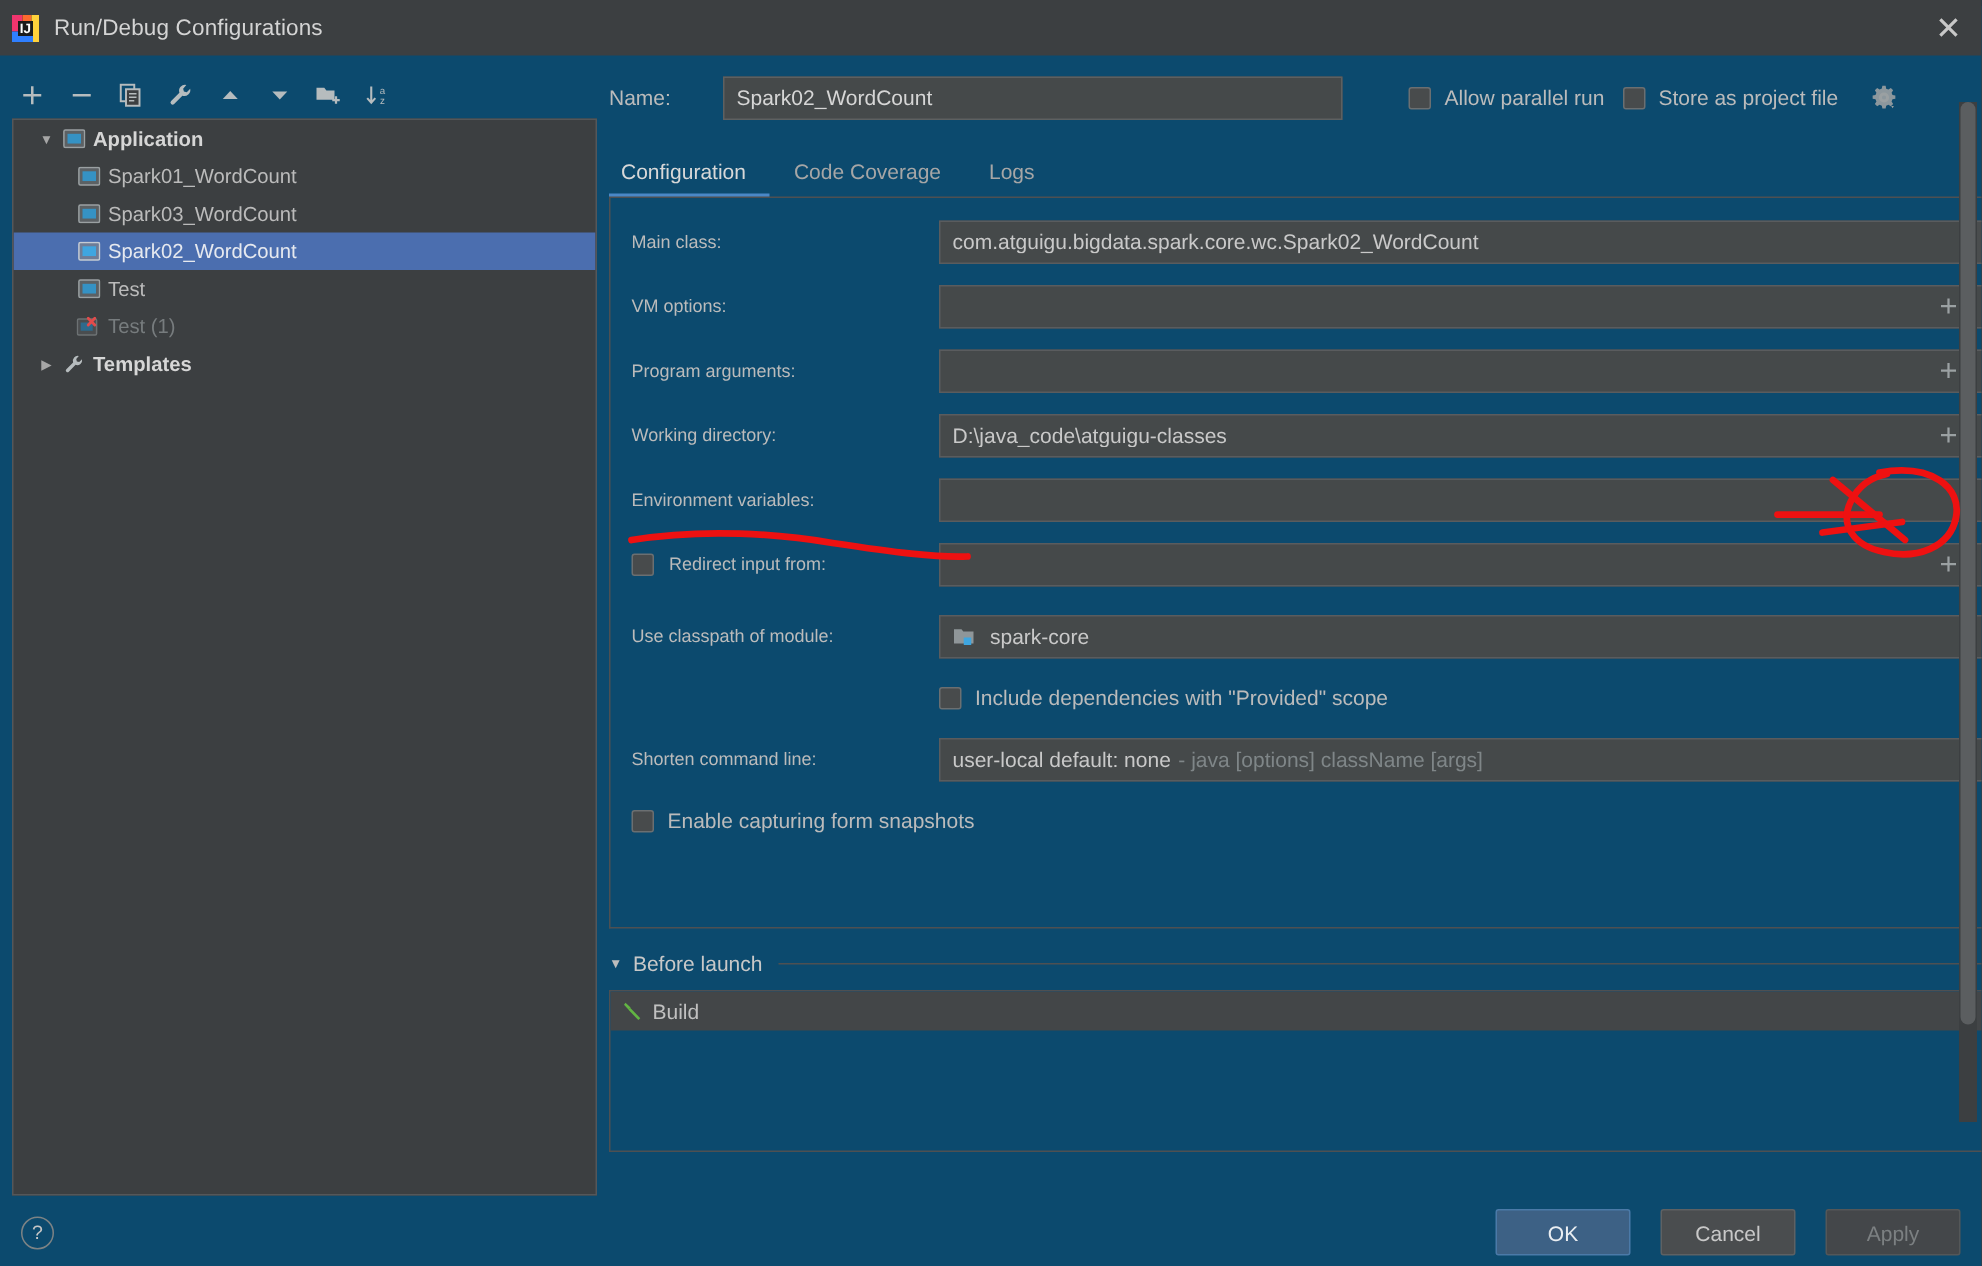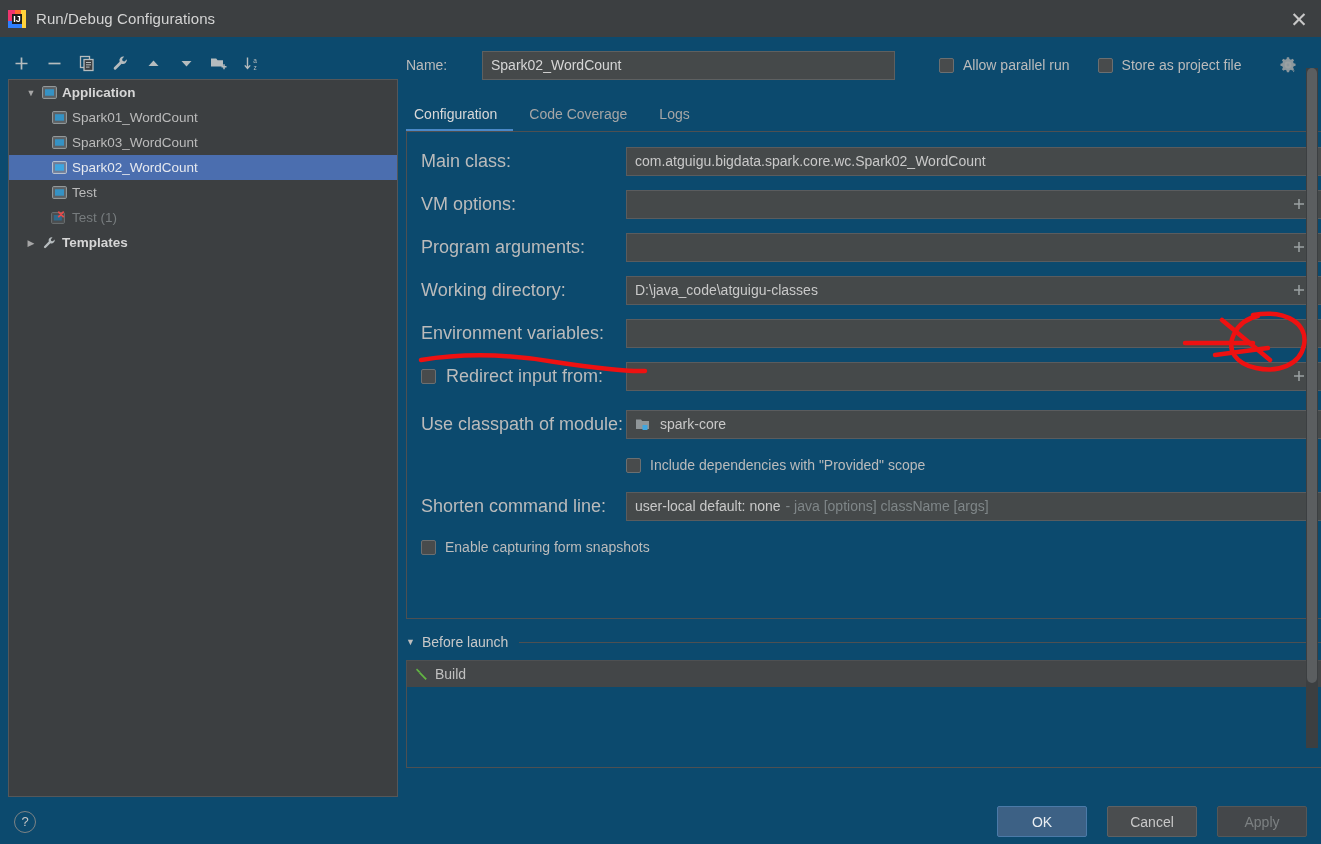--- a/index.html
+++ b/index.html
@@ -76,21 +76,21 @@
   }
   .name-row { display: flex; align-items: center; height: 30px; margin-top: 6px; }
   .name-label { width: 76px; font-size: 14px; color: #bbbbbb; }
   .name-input {
     width: 413px; height: 29px;
     background: #45494a; border: 1px solid #5e6060;
     color: #d6d6d6; font-size: 14px;
     padding: 0 8px; font-family: "Liberation Sans", sans-serif;
     outline: none;
   }
-  .name-right { margin-left: 44px; display: flex; align-items: center; gap: 28px; }
+  .name-right { margin-left: 44px; display: flex; align-items: center; gap: 12px; }
   .chk-wrap { display: flex; align-items: center; gap: 9px; cursor: pointer; }
   .chk {
     width: 15px; height: 15px; border: 1px solid #6b6f71; background: #484b4c;
     border-radius: 2px; flex: none;
   }
   .chk-label { font-size: 14px; color: #bbbbbb; white-space: nowrap; }
   .gear-btn { margin-left: 10px; width: 18px; height: 18px; cursor: pointer; color: #9aa0a2; }
 
   
   .tabs { display: flex; align-items: flex-end; height: 40px; margin-top: 12px; position: relative; }
@@ -108,21 +108,21 @@
     content: ""; position: absolute; left: 0; right: 0; bottom: 0;
     height: 1px; background: #4e5052;
   }
 
   
   .config-box {
     border: 1px solid #4e5052; border-top: none;
     height: 487px; padding: 14px 0 0 0; position: relative; overflow: hidden;
   }
   .frow { display: flex; align-items: center; height: 30px; margin-bottom: 13px; padding-left: 14px; }
-  .flabel { width: 205px; font-size: 18px; color: #bbbbbb; flex: none; }
+  .flabel { width: 205px; font-size: 12px; color: #bbbbbb; flex: none; }
   .fctl { position: relative; flex: 1; margin-right: 14px; }
   .finput {
     width: 100%; height: 29px; background: #45494a;
     border: 1px solid #5a5c5e; color: #c9c9c9; font-size: 14px;
     padding: 0 64px 0 8px; font-family: "Liberation Sans", sans-serif;
     outline: none;
   }
   .finput.one-icon { padding-right: 40px; }
   .finput.plain { padding-right: 8px; }
   .fadorn {

